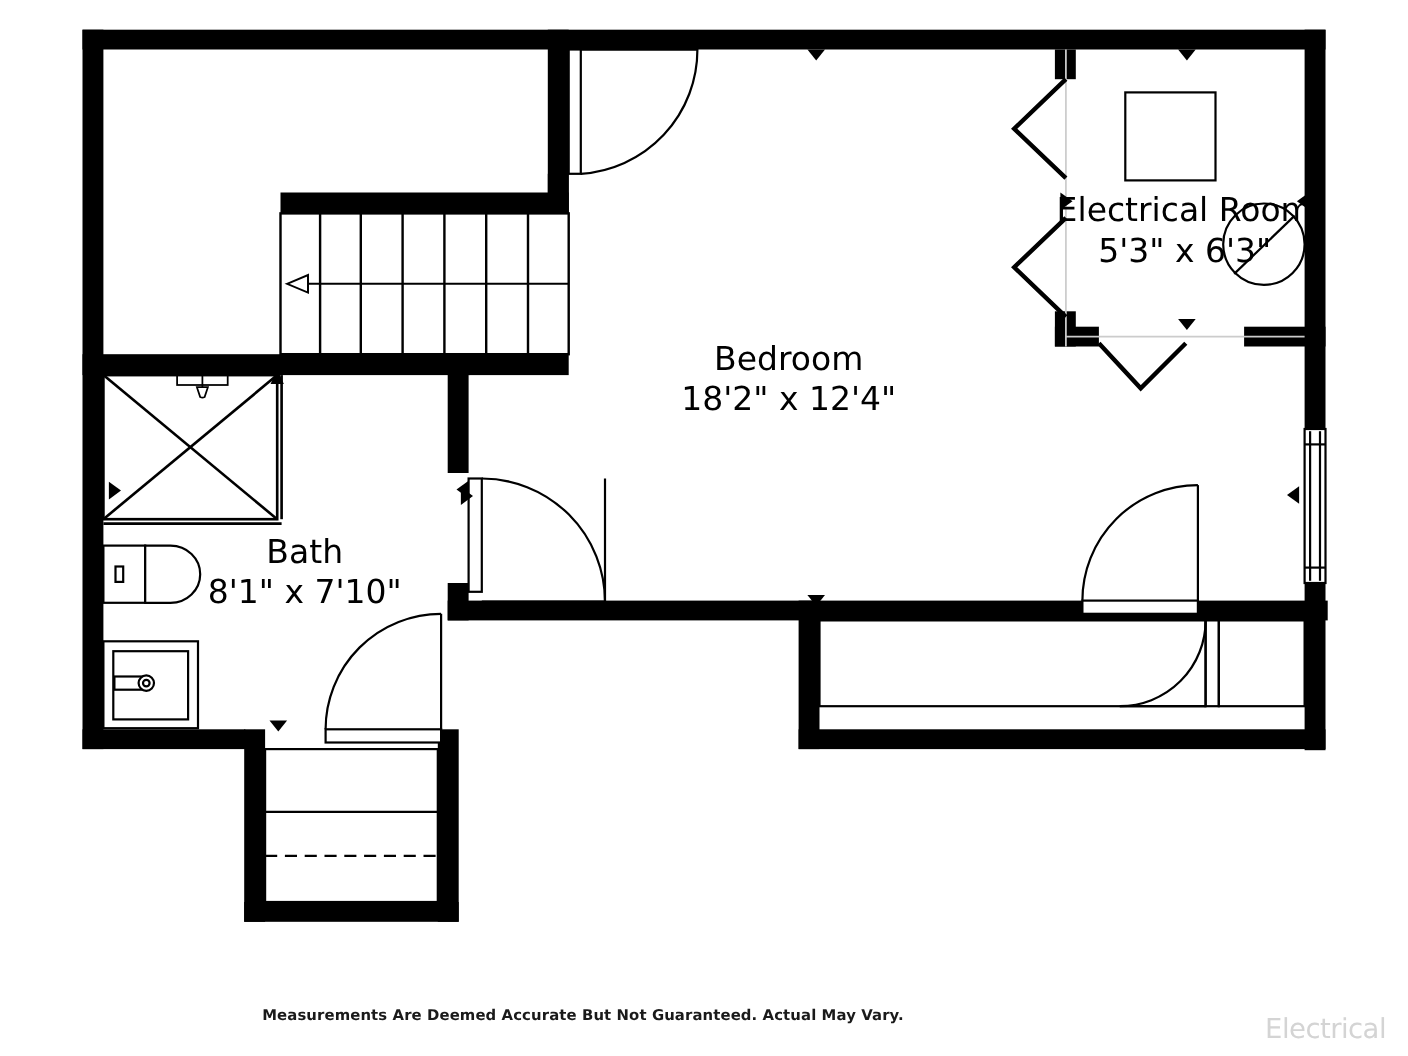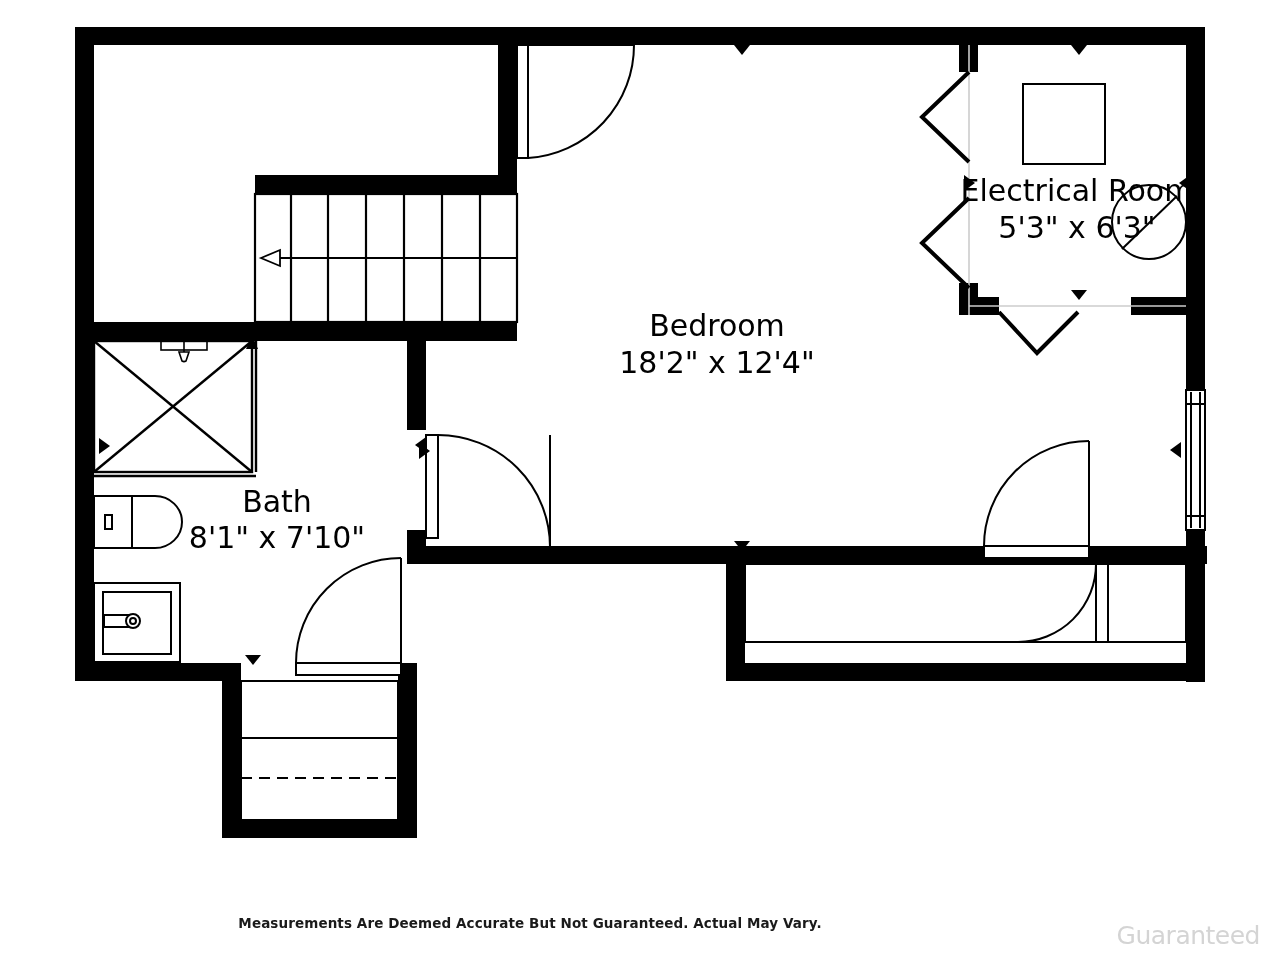--- a/index.html
+++ b/index.html
@@ -249,15 +249,15 @@
       <text class="room-label-dims" x="1077" y="238" text-anchor="middle">5'3" x 6'3"</text>
 
       <text class="room-label-name" x="277" y="512" text-anchor="middle">Bath</text>
       <text class="room-label-dims" x="277" y="548" text-anchor="middle">8'1" x 7'10"</text>
     </g>
 
   </svg>
 
   <div class="disclaimer">Measurements Are Deemed Accurate But Not Guaranteed. Actual May Vary.</div>
 
-  <div class="watermark">Guaranteed</div>
+  <div class="watermark">Electrical</div>
 
 </div>
 
 </body></html>

